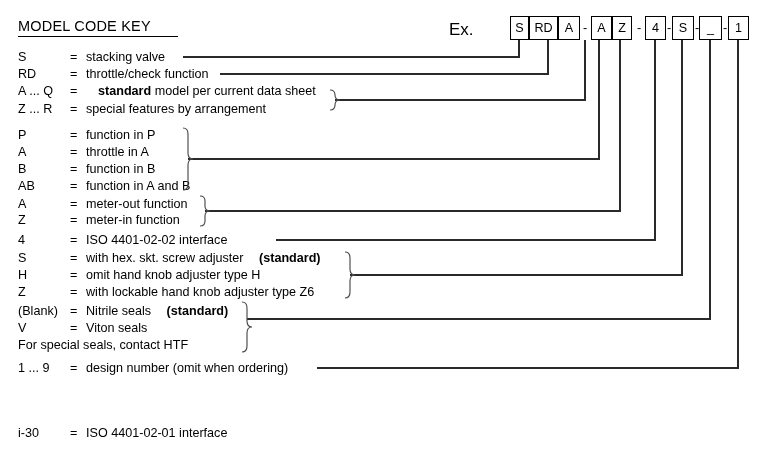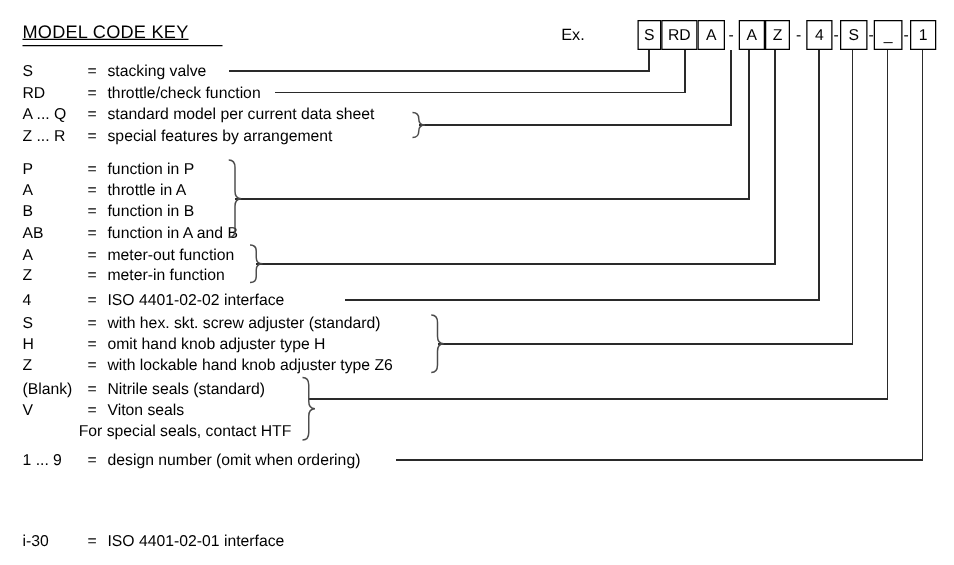--- a/index.html
+++ b/index.html
@@ -23,21 +23,20 @@
   }
 
   
   .section-title {
     position: absolute;
     font-size: 14.5px;
     letter-spacing: 0.2px;
     white-space: nowrap;
     border-bottom: 1.4px solid #000;
     padding-bottom: 2px;
-    text-decoration: underline;
   }
   #title-model  { left: 18px; top: 18px; width: 160px; }
   #title-related{ left: 18px; top: 390px; width: 190px; }
 
   
   .krow {
     position: absolute;
     left: 18px;
     height: 17px;
     font-size: 12.6px;
@@ -58,36 +57,35 @@
     width: 12px;
     text-align: left;
   }
   .kdesc {
     position: absolute;
     left: 68px;
     top: 0;
     white-space: nowrap;
     text-align: right;
   }
-  .kdesc b { font-weight: normal; }
+  .kdesc b { font-weight: bold; margin-left: 12px; }
   
   .kfull {
     position: absolute;
     left: 0;
     top: 0;
     white-space: nowrap;
-    margin-left: 45px;
   }
 
   
   #ex-label {
     position: absolute;
     left: 449px;
     top: 20px;
-    font-size: 13px;
+    font-size: 17px;
     white-space: nowrap;
   }
 
   
   .cbox {
     position: absolute;
     top: 16px;
     height: 24px;
     border: 1.3px solid #000;
     box-sizing: border-box;

